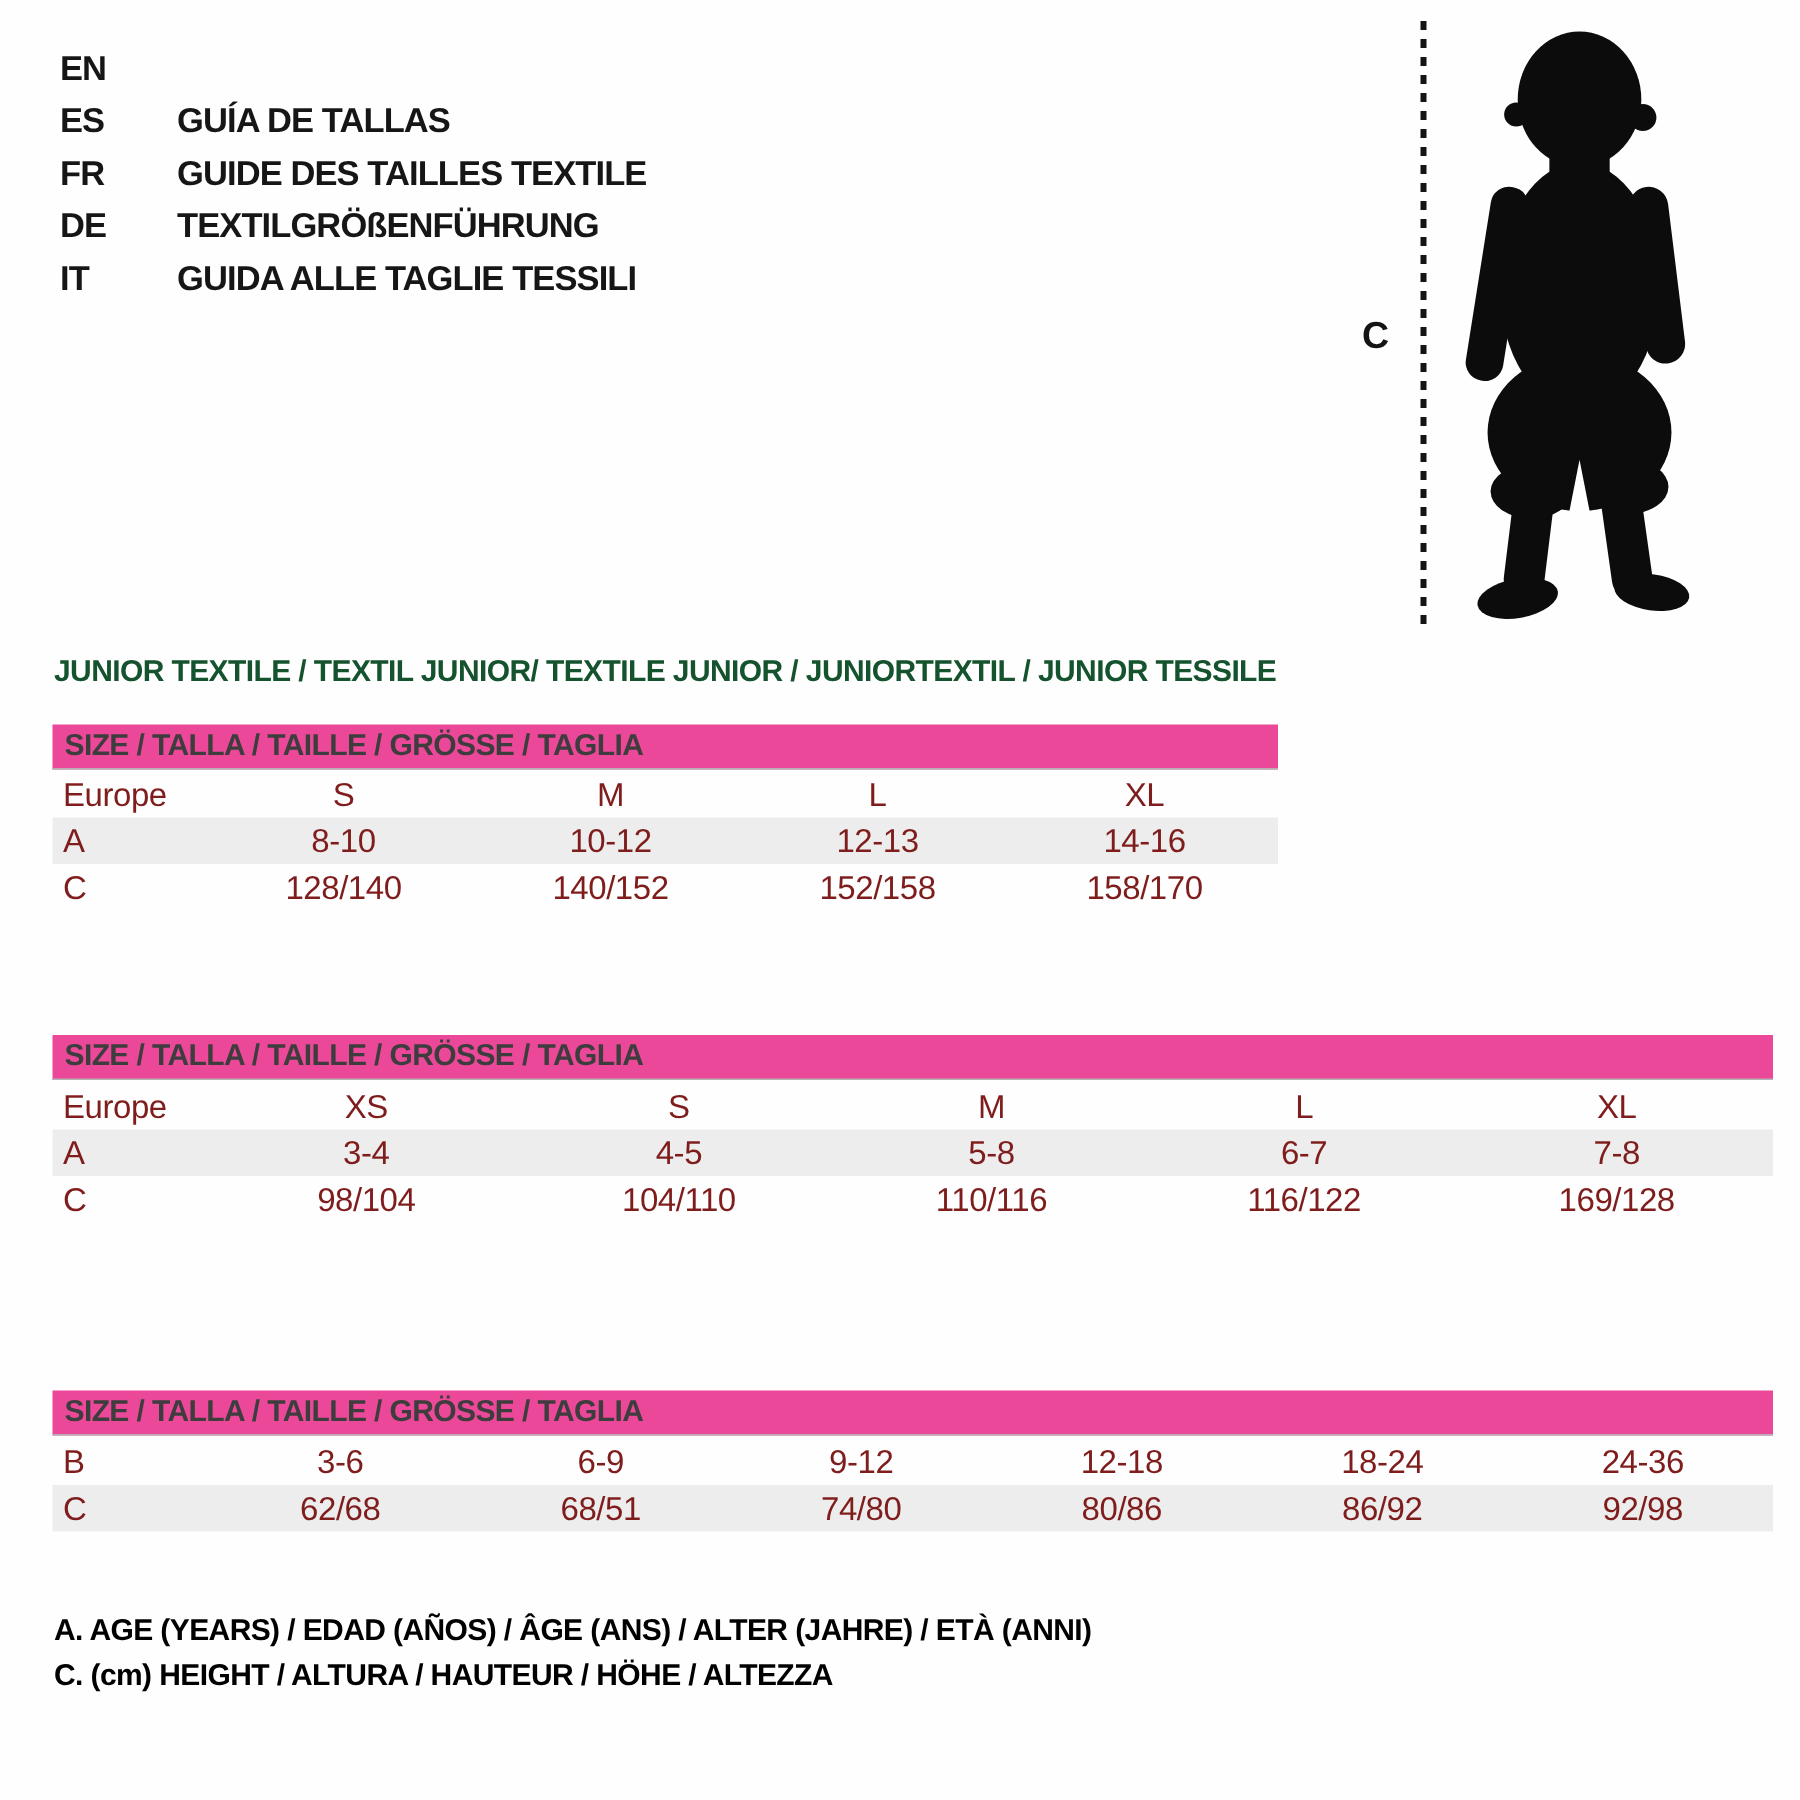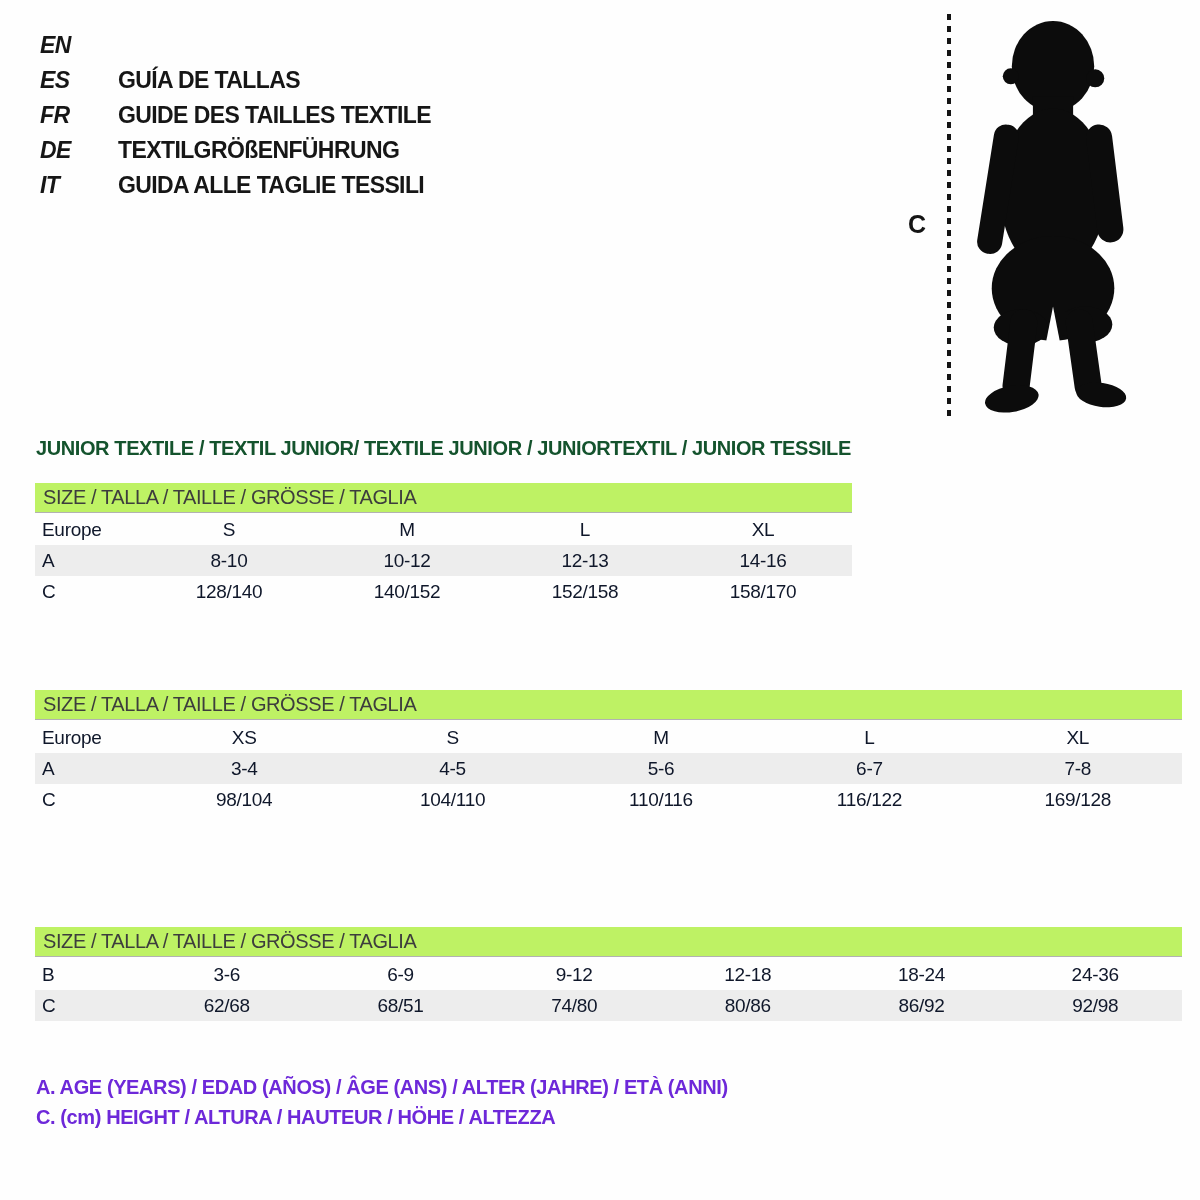--- a/index.html
+++ b/index.html
@@ -8,56 +8,56 @@
     background:#fefefe;
     font-family:"Liberation Sans", sans-serif;
     color:#1d1d1d;
     -webkit-font-smoothing:antialiased;
   }
   .page { position:relative; width:1200px; height:1200px; }
 
   
   .langs { position:absolute; left:40px; top:28px; }
   .lang-row { display:flex; align-items:center; height:35px; font-size:23px; font-weight:700; letter-spacing:-0.6px; color:#161616; white-space:nowrap; }
-  .lang-code { width:78px; flex:0 0 78px;font-style:italic; }
+  .lang-code { width:78px; flex:0 0 78px; }
 
   
   .dash-line {
     position:absolute; left:947px; top:14px; width:4px; height:402px;
     background:repeating-linear-gradient(to bottom, #141414 0 6px, transparent 6px 12px);
   }
   .figure-c { position:absolute; left:908px; top:210px; font-size:25px; font-weight:700; color:#141414; }
   .baby { position:absolute; left:962px; top:12px; width:176px; height:406px; }
 
   
   .sec-title { position:absolute; left:36px; font-size:20px; font-weight:700; letter-spacing:-0.4px; color:#14532d; white-space:nowrap; }
   .sec-title .sub { font-size:14px; vertical-align:-4px; }
   .sec-title.two-line { line-height:29px; }
 
   
   .size-bar {
     position:absolute; left:35px; height:30px; box-sizing:border-box;
-    background:#bef264; border-bottom:1px solid #b2b2b2;
+    background:#ec4899; border-bottom:1px solid #b2b2b2;
     display:flex; align-items:center; padding-left:8px;
-    font-size:20px; font-weight:400; letter-spacing:-0.4px; color:#3d3d3d; white-space:nowrap;
+    font-size:20px; font-weight:700; letter-spacing:-0.4px; color:#3d3d3d; white-space:nowrap;
   }
 
   
   .tbl { position:absolute; left:35px; }
   .row { display:grid; height:31px; align-items:center; }
   .cols-4 { grid-template-columns:105px repeat(4,1fr); }
   .cols-5 { grid-template-columns:105px repeat(5,1fr); }
   .cols-6 { grid-template-columns:105px repeat(6,1fr); }
   .row.striped { background:#ededed; }
-  .cell { text-align:center; font-size:19px; font-weight:400; letter-spacing:-0.3px; color:#0f172a; white-space:nowrap; }
+  .cell { text-align:center; font-size:22px; font-weight:400; letter-spacing:-0.3px; color:#7f1d1d; white-space:nowrap; }
   .cell.lbl { text-align:left; padding-left:7px; }
 
   
   .legend { position:absolute; left:36px; top:1072px; }
-  .legend-line { height:30px; display:flex; align-items:center; font-size:20px; font-weight:700; letter-spacing:-0.4px; color:#6d28d9; white-space:nowrap; }
+  .legend-line { height:30px; display:flex; align-items:center; font-size:20px; font-weight:700; letter-spacing:-0.4px; color:#000000; white-space:nowrap; }
 </style>
 </head>
 <body>
 
 <div class="page">
 
   <div class="langs">
     <div class="lang-row">
       <span class="lang-code">EN</span>
     </div>
@@ -136,21 +136,21 @@
       <span class="cell">XS</span>
       <span class="cell">S</span>
       <span class="cell">M</span>
       <span class="cell">L</span>
       <span class="cell">XL</span>
     </div>
     <div class="row cols-5 striped">
       <span class="cell lbl">A</span>
       <span class="cell">3-4</span>
       <span class="cell">4-5</span>
-      <span class="cell">5-6</span>
+      <span class="cell">5-8</span>
       <span class="cell">6-7</span>
       <span class="cell">7-8</span>
     </div>
     <div class="row cols-5">
       <span class="cell lbl">C</span>
       <span class="cell">98/104</span>
       <span class="cell">104/110</span>
       <span class="cell">110/116</span>
       <span class="cell">116/122</span>
       <span class="cell">169/128</span>

